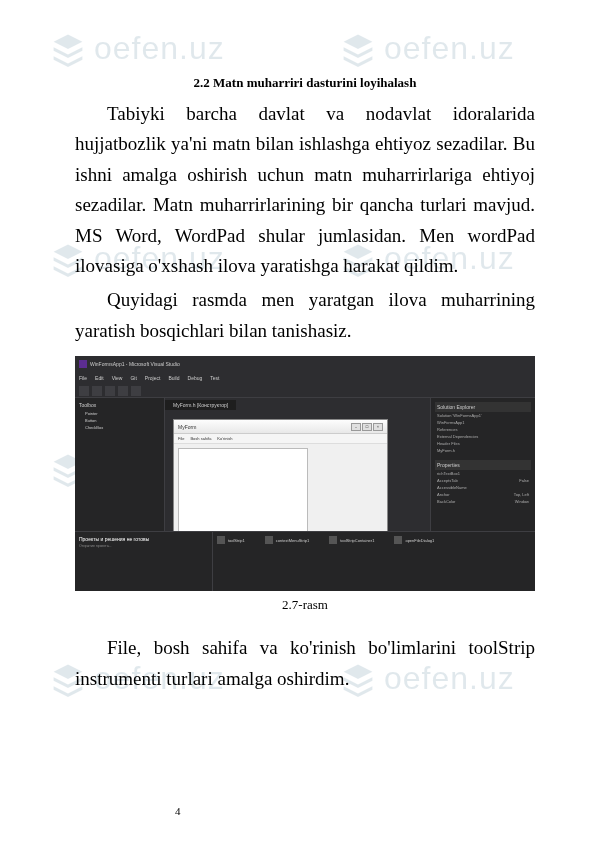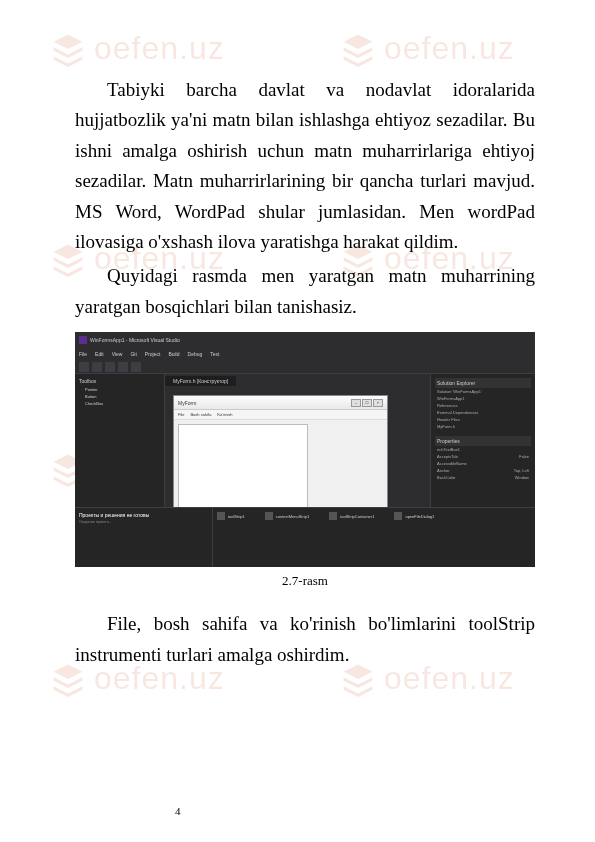--- a/index.html
+++ b/index.html
@@ -20,21 +20,21 @@
       inset: 0;
       pointer-events: none;
       z-index: 1;
     }
     .watermark {
       position: absolute;
       display: flex;
       align-items: center;
       gap: 8px;
       opacity: 0.12;
-      color: #c2410c;
+      color: #0c4a6e;
     }
     .watermark-icon {
       width: 36px;
       height: 36px;
     }
     .watermark-text {
       font-size: 32px;
       font-weight: 400;
       letter-spacing: 1px;
       font-family: Arial, sans-serif;
@@ -366,22 +366,23 @@
   </div>
   <div class="watermark wm-8">
     <svg class="watermark-icon" viewBox="0 0 40 40">
         <path fill="currentColor" d="M20 4 L36 12 L20 20 L4 12 Z M4 18 L20 26 L36 18 L36 22 L20 30 L4 22 Z M4 28 L20 36 L36 28 L36 32 L20 40 L4 32 Z"></path>
       </svg>
     <span class="watermark-text">oefen.uz</span>
   </div>
 </div>
 
 <div class="content">
+  <h2 class="section-title">2.2 Matn muharriri dasturini loyihalash</h2>
   <p class="paragraph">Tabiyki barcha davlat va nodavlat idoralarida hujjatbozlik ya'ni matn bilan ishlashga ehtiyoz sezadilar. Bu ishni amalga oshirish uchun matn muharrirlariga ehtiyoj sezadilar. Matn muharrirlarining bir qancha turlari mavjud. MS Word, WordPad shular jumlasidan. Men wordPad ilovasiga o'xshash ilova yaratishga harakat qildim.</p>
-  <p class="paragraph">Quyidagi rasmda men yaratgan matn muharrining yaratgan bosqichlari bilan tanishasiz.</p>
+  <p class="paragraph">Quyidagi rasmda men yaratgan ilova muharrining yaratish bosqichlari bilan tanishasiz.</p>
 
   <div class="figure">
     <div class="ide-screenshot">
       <div class="ide-titlebar">
         <div class="ide-icon-small"></div>
         <span class="ide-title">WinFormsApp1 - Microsoft Visual Studio</span>
       </div>
       <div class="ide-menubar">
         <span class="ide-menu-item">File</span>
         <span class="ide-menu-item">Edit</span>

